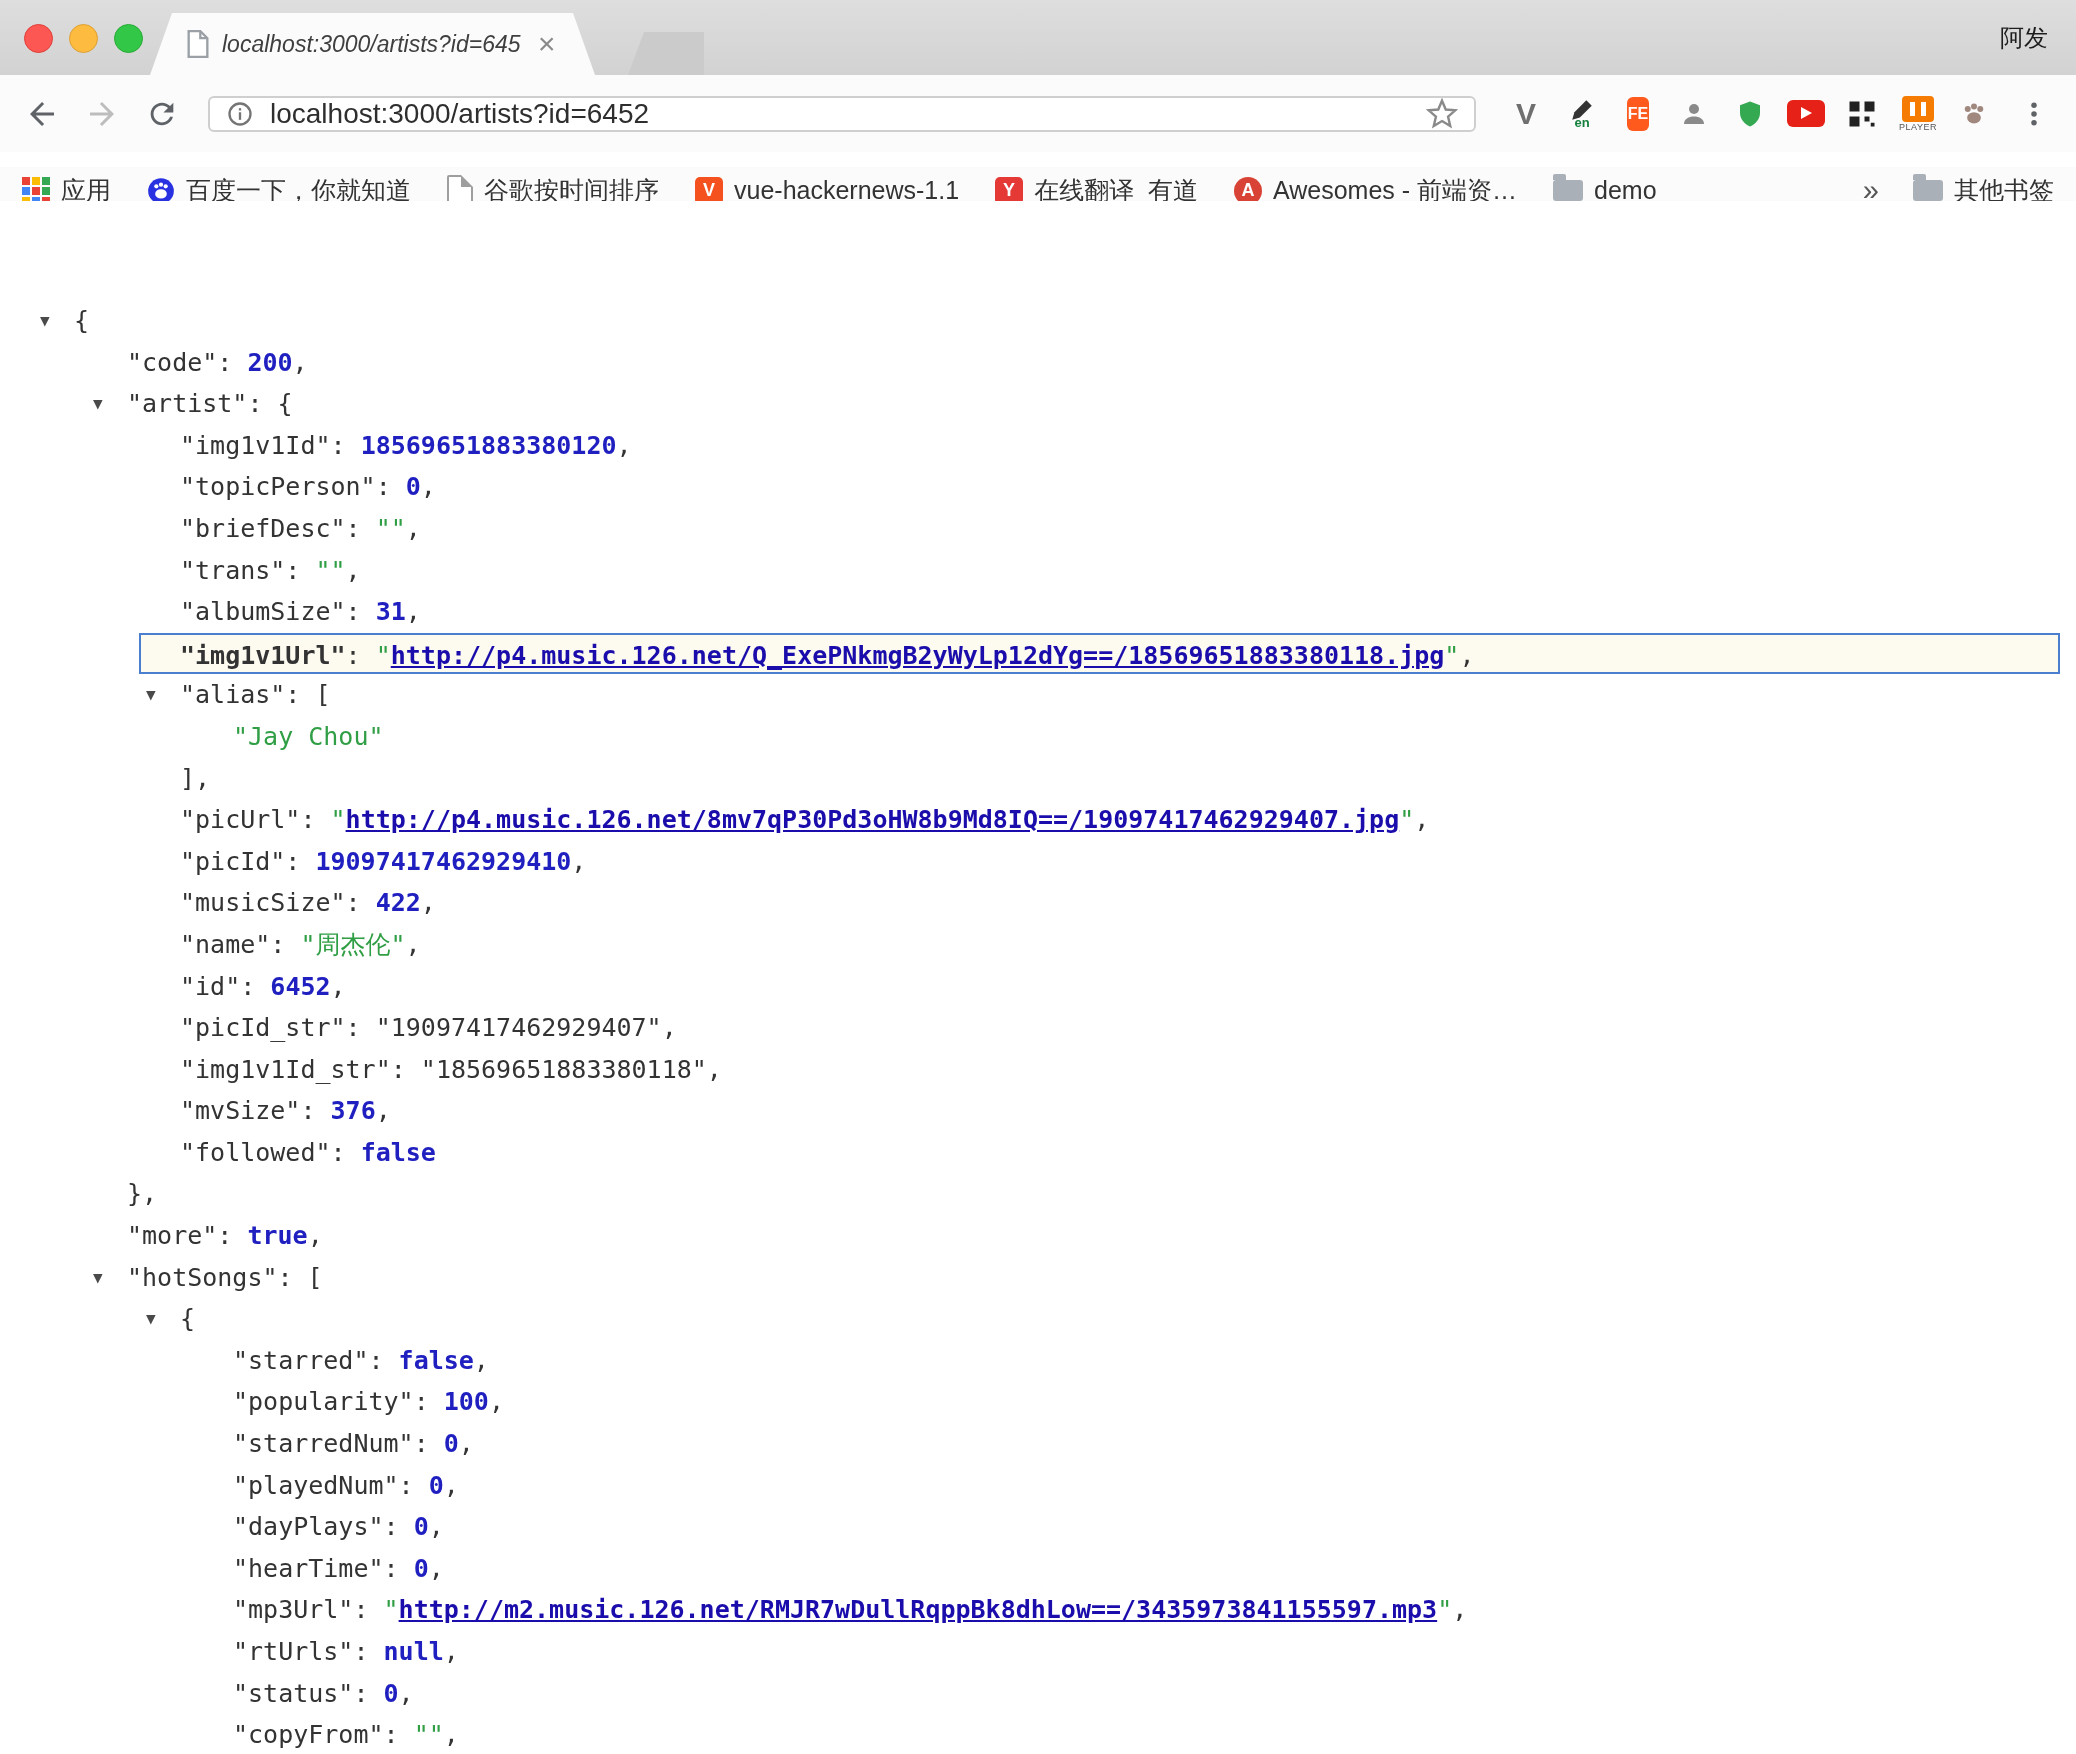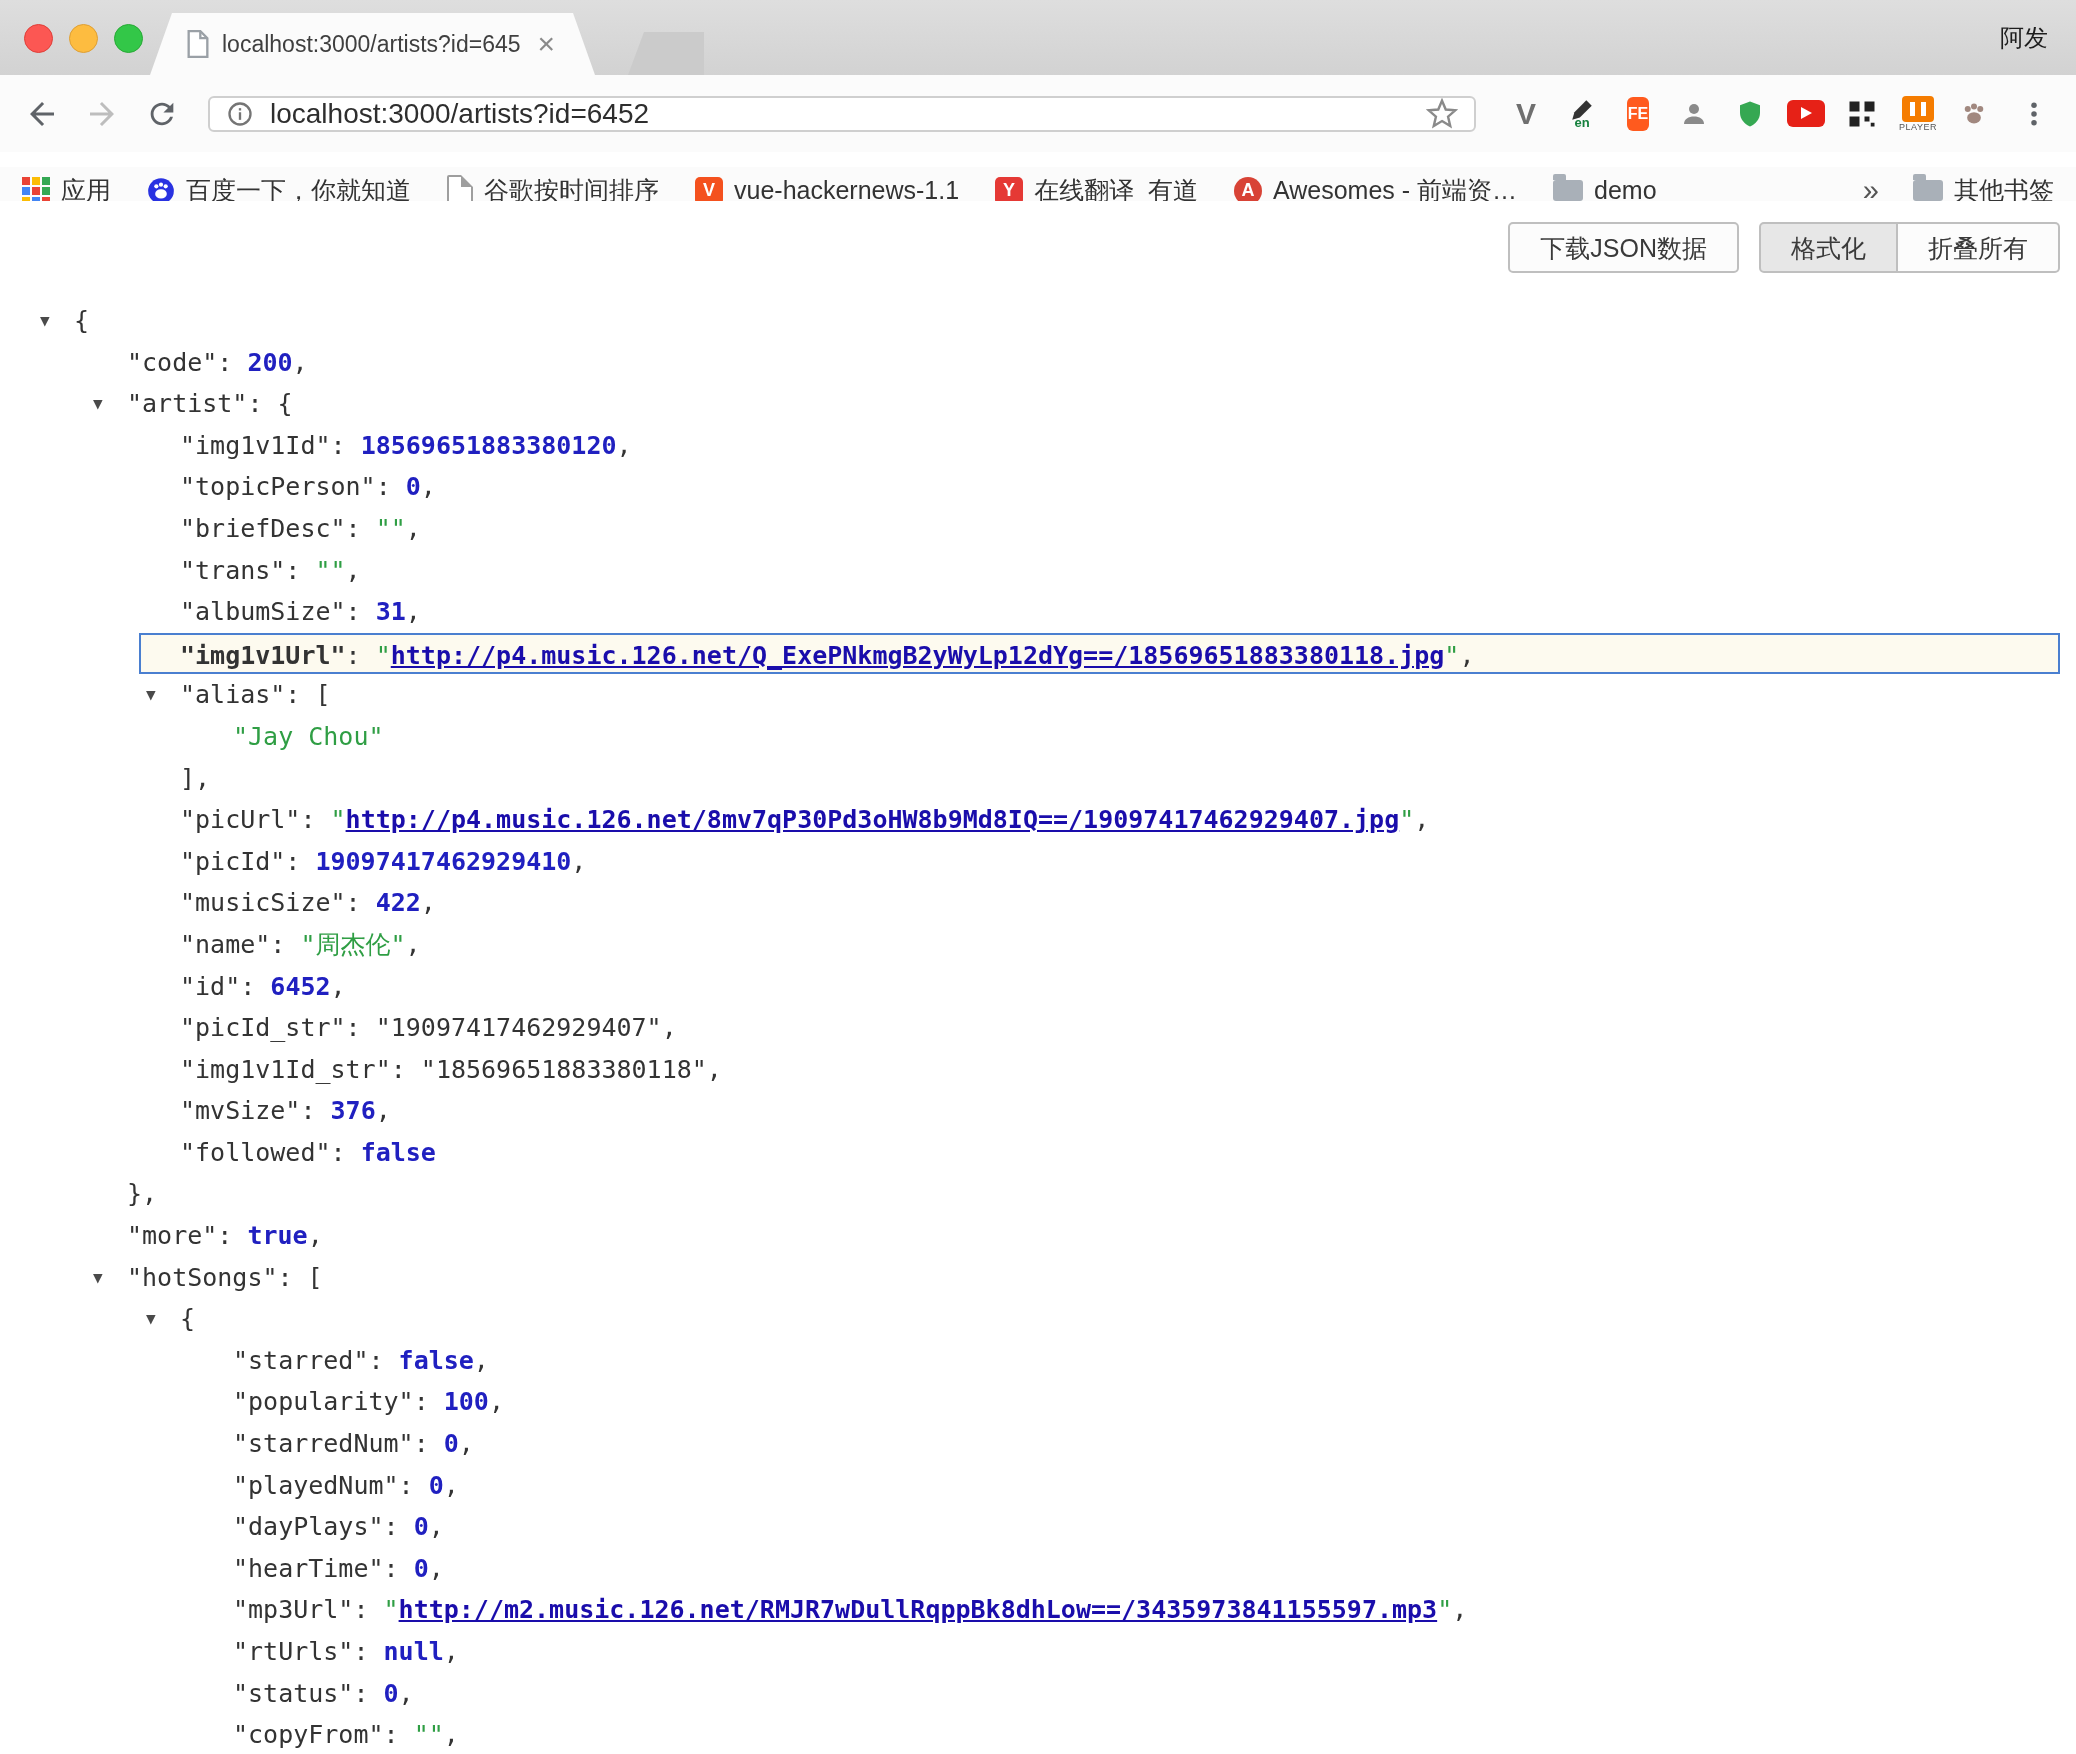--- a/index.html
+++ b/index.html
@@ -11,21 +11,21 @@
   
   .tabstrip{position:absolute;top:0;left:0;right:0;height:75px;
     background:linear-gradient(#dedede,#d2d2d2);}
   .traffic{position:absolute;left:24px;top:24px;display:flex;gap:16px;}
   .light{width:27px;height:27px;border-radius:50%;}
   .light.red{background:#fc5753;border:1px solid #df3e38;}
   .light.yellow{background:#fdbc40;border:1px solid #de9f34;}
   .light.green{background:#33c748;border:1px solid #27aa35;}
   .tab{position:absolute;left:150px;top:13px;width:445px;height:62px;background:#fbfbfb;
     clip-path:polygon(22px 0,calc(100% - 22px) 0,100% 100%,0 100%);
-    display:flex;align-items:center;padding:4px 36px;box-sizing:border-box;gap:12px;}
+    display:flex;align-items:center;padding:4px 36px;box-sizing:border-box;gap:12px;font-style:italic;}
   .tab-title{font-size:23px;color:#3f3f3f;white-space:nowrap;overflow:hidden;flex:1;}
   .tab-close{color:#8a8a8a;font-size:30px;line-height:30px;padding:0 4px;}
   .ghost-tab{position:absolute;left:628px;top:32px;width:76px;height:43px;background:#cbcbcb;
     clip-path:polygon(16px 0,100% 0,100% 100%,0 100%);}
   .profile-name{position:absolute;right:28px;top:22px;font-size:24px;color:#1d1d1d;}
   
   .navbar{position:absolute;top:75px;left:0;right:0;height:77px;background:#fbfbfb;
     display:flex;align-items:center;padding:0 22px;box-sizing:border-box;gap:20px;}
   .navbtn{width:40px;height:40px;display:flex;align-items:center;justify-content:center;flex:none;}
   .omnibox{flex:1;height:36px;background:#fff;border:2px solid #cfcfcf;border-radius:6px;
@@ -241,27 +241,20 @@
     <span class="bm-right">
       <span class="chevrons">»</span>
       <span class="bm">
         <span class="folder"></span>
         <span>其他书签</span>
       </span>
     </span>
   </div>
 
   <div class="content">
-    <div class="actions">
-      <span class="btn download">下载JSON数据</span>
-      <span class="seg">
-        <span class="btn first">格式化</span>
-        <span class="btn last">折叠所有</span>
-      </span>
-    </div>
     <div class="jsonview">
         <div class="jline" style="padding-left: 74px;"><span class="jarrow" style="left: 40px;">▼</span><span class="tk-p">{</span></div>
         <div class="jline" style="padding-left: 127px;"><span class="tk-k">"code"</span><span class="tk-p">: </span><span class="tk-n">200</span><span class="tk-p">,</span></div>
         <div class="jline" style="padding-left: 127px;"><span class="jarrow" style="left: 93px;">▼</span><span class="tk-k">"artist"</span><span class="tk-p">: {</span></div>
         <div class="jline" style="padding-left: 180px;"><span class="tk-k">"img1v1Id"</span><span class="tk-p">: </span><span class="tk-n">18569651883380120</span><span class="tk-p">,</span></div>
         <div class="jline" style="padding-left: 180px;"><span class="tk-k">"topicPerson"</span><span class="tk-p">: </span><span class="tk-n">0</span><span class="tk-p">,</span></div>
         <div class="jline" style="padding-left: 180px;"><span class="tk-k">"briefDesc"</span><span class="tk-p">: </span><span class="tk-s">""</span><span class="tk-p">,</span></div>
         <div class="jline" style="padding-left: 180px;"><span class="tk-k">"trans"</span><span class="tk-p">: </span><span class="tk-s">""</span><span class="tk-p">,</span></div>
         <div class="jline" style="padding-left: 180px;"><span class="tk-k">"albumSize"</span><span class="tk-p">: </span><span class="tk-n">31</span><span class="tk-p">,</span></div>
         <div class="jline hl" style="padding-left: 39px;"><span class="tk-kb">"img1v1Url"</span><span class="tk-p">: </span><span class="tk-q">"</span><span class="tk-l">http://p4.music.126.net/Q_ExePNkmgB2yWyLp12dYg==/18569651883380118.jpg</span><span class="tk-q">"</span><span class="tk-p">,</span></div>

